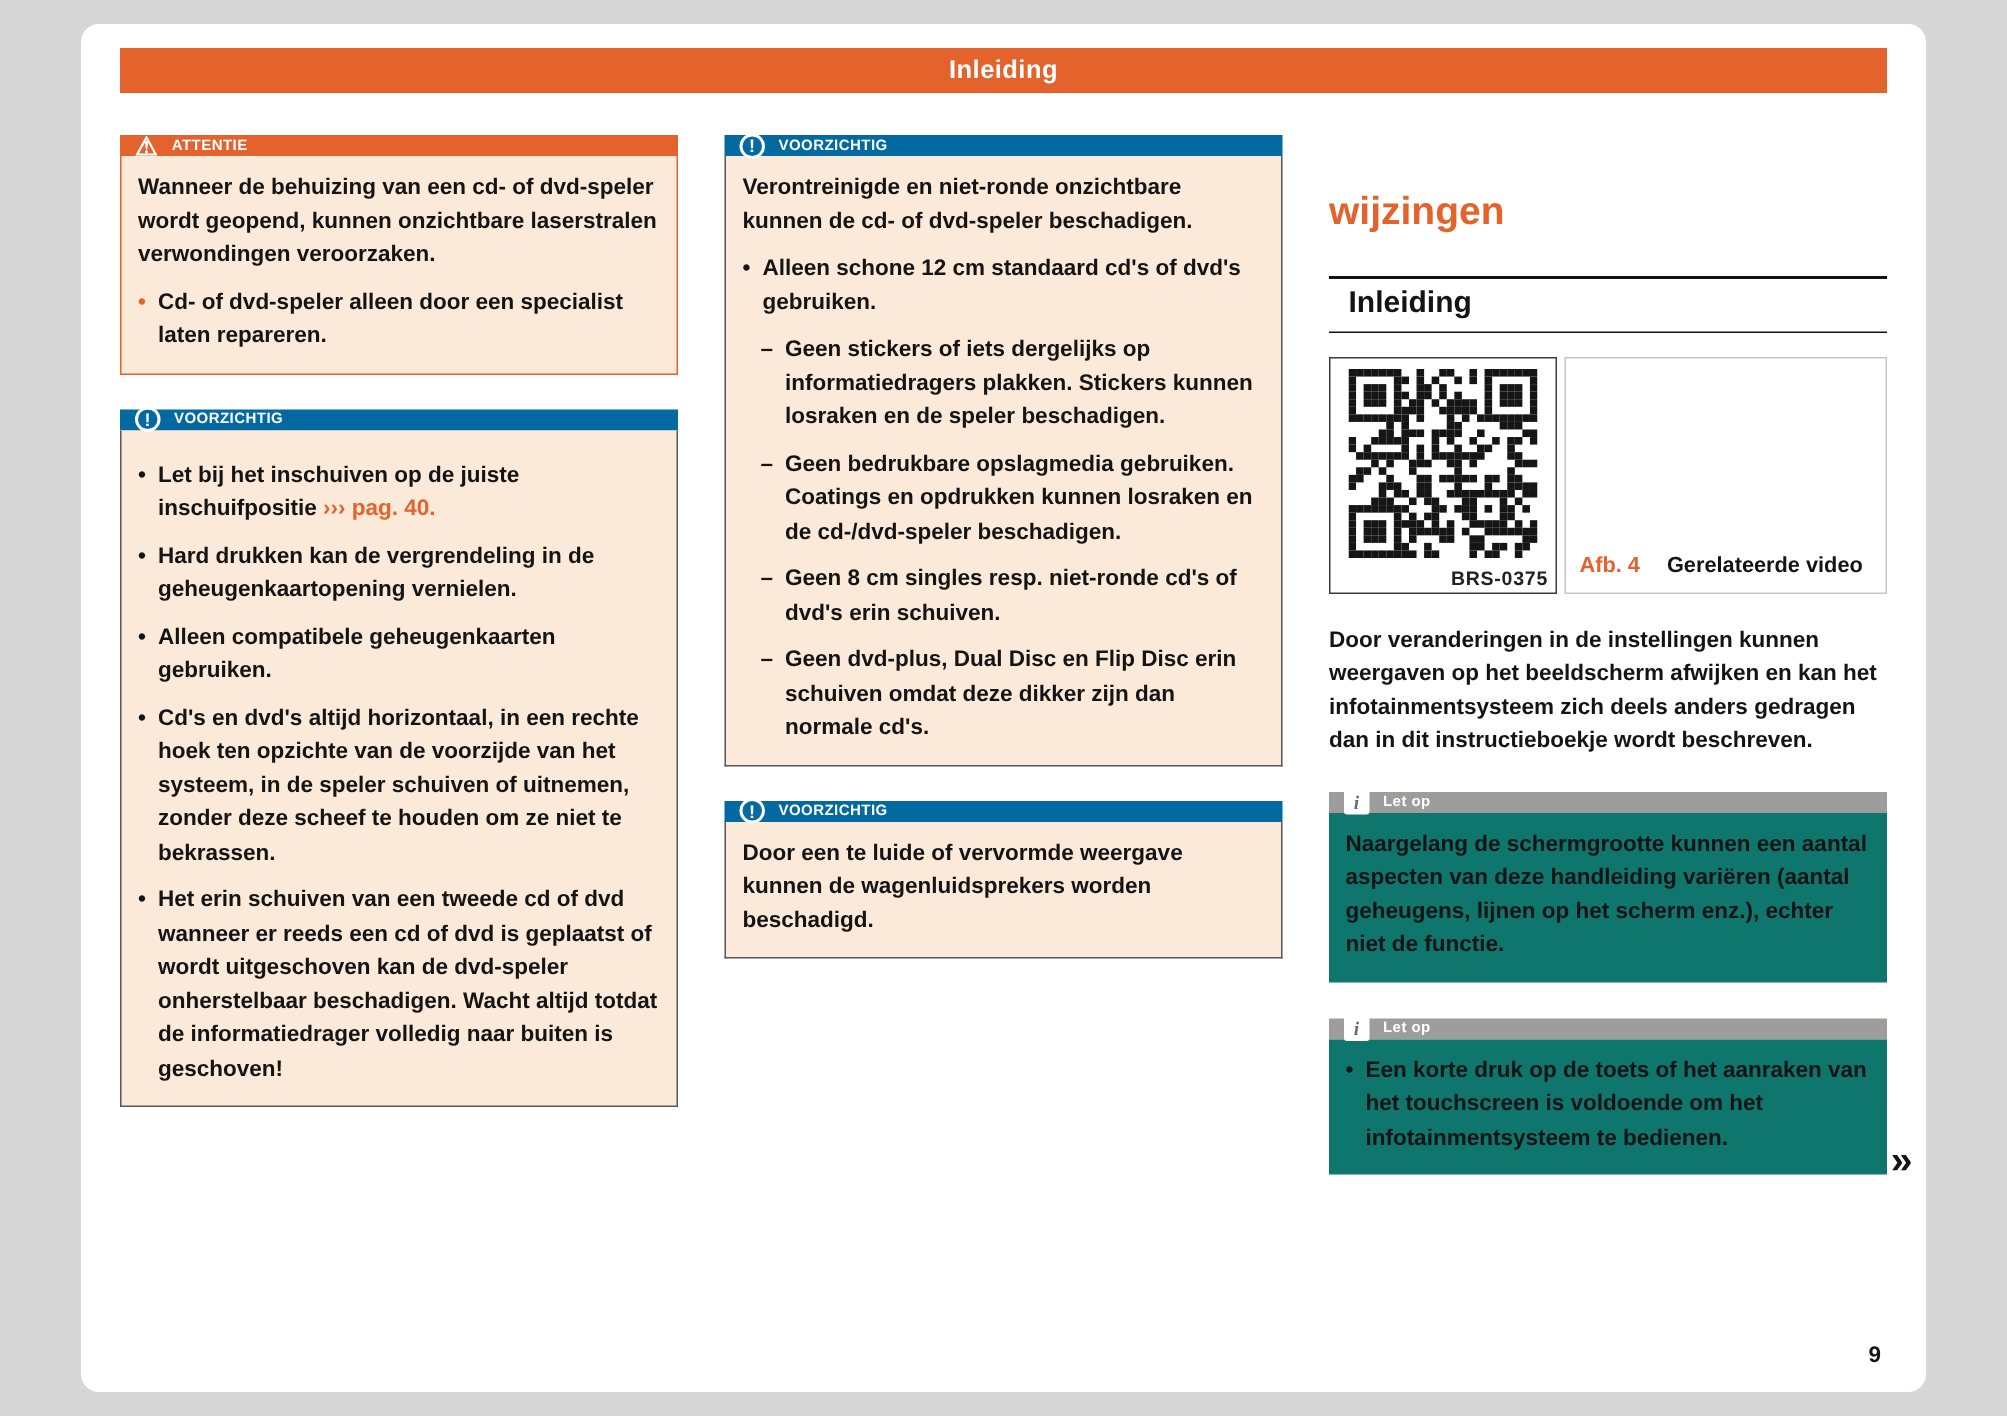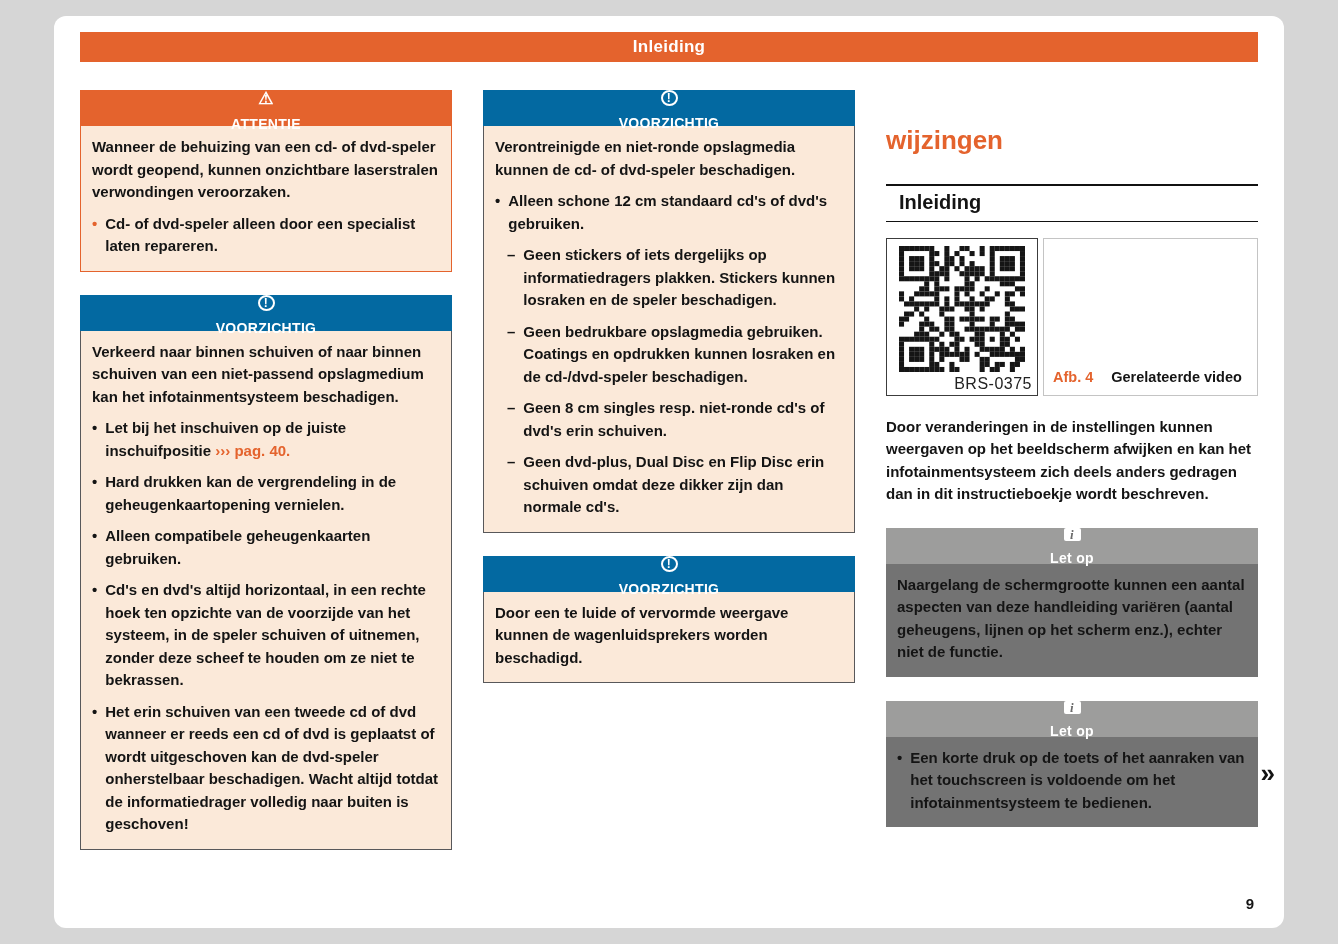--- a/index.html
+++ b/index.html
@@ -22,34 +22,34 @@
     background:#e4632d; color:#fff; text-align:center;
     height:30px; line-height:30px; font-size:17px; letter-spacing:.3px;
   }
   .cols { display:flex; gap:31px; margin-top:28px; }
   .col { width:372px; flex:0 0 372px; }
 
   
   .box { margin-bottom:23px; }
   .box-head {
     display:flex; align-items:center; gap:9px;
-    height:36px; padding:0 10px;
-    color:#fff; font-size:14px; letter-spacing:.3px;flex-direction:column;
+    height:14px; padding:0 10px;
+    color:#fff; font-size:10px; letter-spacing:.3px;
   }
   .box-head.orange { background:#e4632d; }
   .box-head.dark   { background:#0369a1; }
   .box-head.gray   { background:#9d9d9c; }
   .box-body {
     border:1px solid #58585a; border-top:0;
     background:#fbe9d9;
     padding:10px 11px 13px;
     font-size:15px; line-height:1.5;
   }
   .box.attention .box-body { border-color:#e4632d; }
-  .box.note .box-body { border:0; background:#737373; }
+  .box.note .box-body { border:0; background:#0f766e; }
 
   .intro { margin-bottom:4px; }
   .li { display:flex; gap:8px; margin-top:9px; }
   .li .marker { flex:0 0 auto; }
   .li.dash { padding-left:12px; }
   .marker.orange { color:#e4632d; }
   .lnk { color:#e4632d; cursor:pointer; }
 
   
   .icon-warn { color:#fff; font-size:17px; line-height:1; }
@@ -76,21 +76,21 @@
     font-size:20px;
   }
   .figure { display:flex; gap:5px; margin-top:16px; height:158px; }
   .qr-box {
     width:152px; flex:0 0 152px; border:1px solid #3c3c3c;
     position:relative; display:flex; justify-content:center; padding-top:7px;
     background:#fff;
   }
   .qr-caption {
     position:absolute; bottom:2px; right:5px;
-    font-size:16px; font-weight:400; letter-spacing:.5px; color:#222;
+    font-size:13px; font-weight:700; letter-spacing:.5px; color:#222;
   }
   .desc-box { flex:1; border:1px solid #c4c4c4; position:relative; }
   .fig-caption {
     position:absolute; bottom:7px; left:9px; right:4px;
     font-size:14.5px; line-height:1.45;
   }
   .fig-label { color:#e4632d; margin-right:18px; }
   .para { margin-top:20px; font-size:15px; line-height:1.5; }
   .note { margin-top:22px; margin-bottom:0; }
   .note + .note { margin-top:24px; }
@@ -122,21 +122,20 @@
           </div>
         </div>
       </div>
 
       <div class="box caution">
         <div class="box-head dark">
           <span class="icon-excl"></span>
           <span>VOORZICHTIG</span>
         </div>
         <div class="box-body">
-          <p class="intro">Verkeerd naar binnen schuiven of naar binnen schuiven van een niet-passend opslagmedium kan het infotainmentsysteem beschadigen.</p>
           <div class="li">
             <span class="marker">•</span>
             <span><span>Let bij het inschuiven op de juiste inschuifpositie</span> <span class="lnk">››› pag. 40.</span></span>
           </div>
           <div class="li">
             <span class="marker">•</span>
             <span>Hard drukken kan de vergrendeling in de geheugenkaartopening vernielen.</span>
           </div>
           <div class="li">
             <span class="marker">•</span>
@@ -156,21 +155,21 @@
     </div>
 
     <div class="col">
 
       <div class="box caution">
         <div class="box-head dark">
           <span class="icon-excl"></span>
           <span>VOORZICHTIG</span>
         </div>
         <div class="box-body">
-          <p class="intro">Verontreinigde en niet-ronde opslagmedia kunnen de cd- of dvd-speler beschadigen.</p>
+          <p class="intro">Verontreinigde en niet-ronde onzichtbare kunnen de cd- of dvd-speler beschadigen.</p>
           <div class="li">
             <span class="marker">•</span>
             <span>Alleen schone 12 cm standaard cd's of dvd's gebruiken.</span>
           </div>
           <div class="li dash">
             <span class="marker">–</span>
             <span>Geen stickers of iets dergelijks op informatiedragers plakken. Stickers kunnen losraken en de speler beschadigen.</span>
           </div>
           <div class="li dash">
             <span class="marker">–</span>

